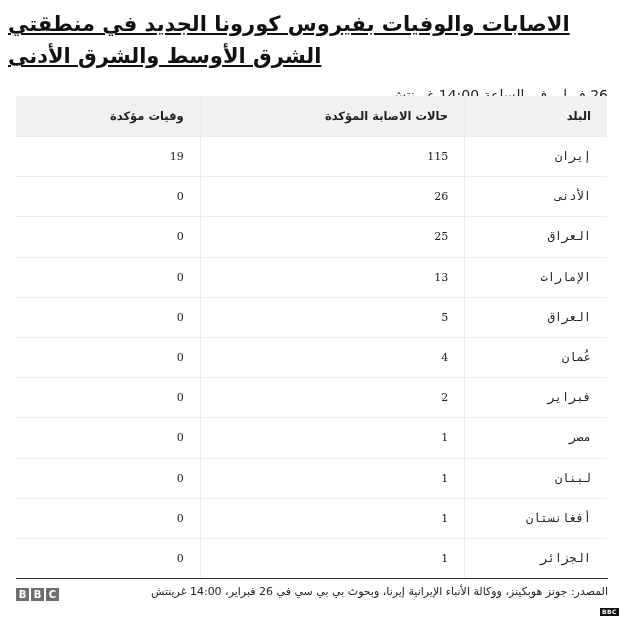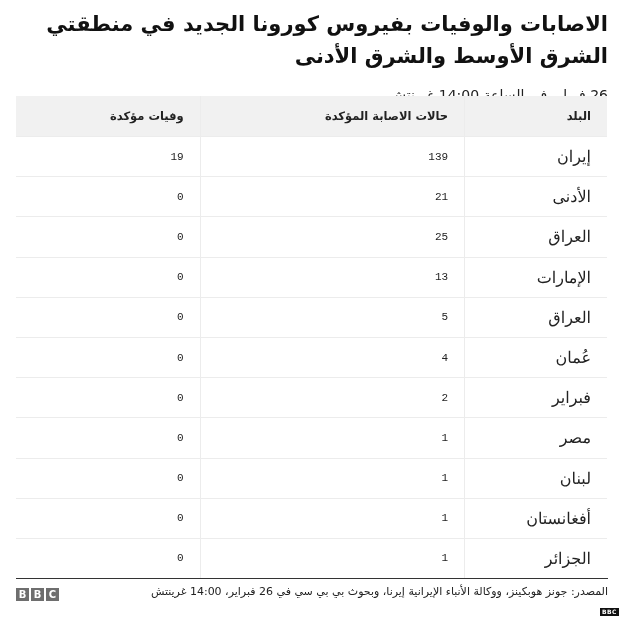--- a/index.html
+++ b/index.html
@@ -1,24 +1,24 @@
 <!DOCTYPE html>
 <html><head>
   <meta charset="utf-8">
   <style>
     html, body { margin: 0; padding: 0; background: #ffffff; }
     body { width: 624px; height: 622px; position: relative; overflow: hidden; font-family: "DejaVu Sans", sans-serif; color: #222; }
-    .title { position: absolute; right: 16px; top: 8px; width: 600px; direction: rtl; text-align: right; font-size: 21px; font-weight: bold; line-height: 32px; color: #111; }
+    .title { position: absolute; right: 16px; top: 8px; width: 600px; direction: rtl; text-align: left; font-size: 21px; font-weight: bold; line-height: 32px; color: #111; text-decoration: underline; }
     .subtitle { position: absolute; right: 16px; top: 87px; direction: rtl; text-align: right; font-size: 14px; color: #222; }
     .table { position: absolute; left: 16px; top: 96px; width: 591px; direction: rtl; border-collapse: collapse; }
     .table th, .table td { text-align: right; padding: 0 16px 0 16px; border-left: 1px solid #ececec; font-family: "DejaVu Serif", serif; }
     .table th:last-child, .table td:last-child { border-left: none; }
     .table th { background: #f1f1f1; height: 40px; font-family: "DejaVu Sans", sans-serif; font-weight: bold; font-size: 11.5px; color: #222; }
-    .table td { height: 39.2px; font-size: 11px; color: #222; border-top: 1px solid #ececec; font-family: Liberation Mono, monospace; }
-    .table td.country { font-family: Liberation Serif, serif; font-size: 16px; }
+    .table td { height: 39.2px; font-size: 11px; color: #222; border-top: 1px solid #ececec; }
+    .table td.country { font-family: Liberation Mono, monospace; font-size: 12px; }
     .col-country { width: 110px; }
     .col-cases { width: 232px; }
     .col-deaths { width: 152px; }
     .footer-line { position: absolute; left: 16px; top: 578px; width: 592px; height: 1px; background: #333; }
     .source { position: absolute; right: 16px; top: 585px; direction: rtl; font-size: 11px; color: #222; white-space: nowrap; }
     .bbc-logo { position: absolute; left: 16px; top: 588px; display: flex; gap: 2px; }
     .bbc-logo span { display: inline-block; width: 13px; height: 13px; background: #6e6e6e; color: #fff; font-family: "DejaVu Sans", sans-serif; font-weight: bold; font-size: 10px; line-height: 13px; text-align: center; }
     .bbc-small { position: absolute; right: 5px; top: 608px; background: #111; color: #fff; font-family: "DejaVu Sans", sans-serif; font-weight: bold; font-size: 6px; line-height: 8px; padding: 0 2px; letter-spacing: 0.5px; }
   </style>
 </head>
@@ -31,26 +31,26 @@
   <thead>
     <tr>
       <th class="col-country">البلد</th>
       <th class="col-cases">حالات الاصابة المؤكدة</th>
       <th class="col-deaths">وفيات مؤكدة</th>
     </tr>
   </thead>
   <tbody>
     <tr>
       <td class="country">إيران</td>
-      <td>139</td>
+      <td>115</td>
       <td>19</td>
     </tr>
     <tr>
       <td class="country">الأدنى</td>
-      <td>21</td>
+      <td>26</td>
       <td>0</td>
     </tr>
     <tr>
       <td class="country">العراق</td>
       <td>25</td>
       <td>0</td>
     </tr>
     <tr>
       <td class="country">الإمارات</td>
       <td>13</td>

